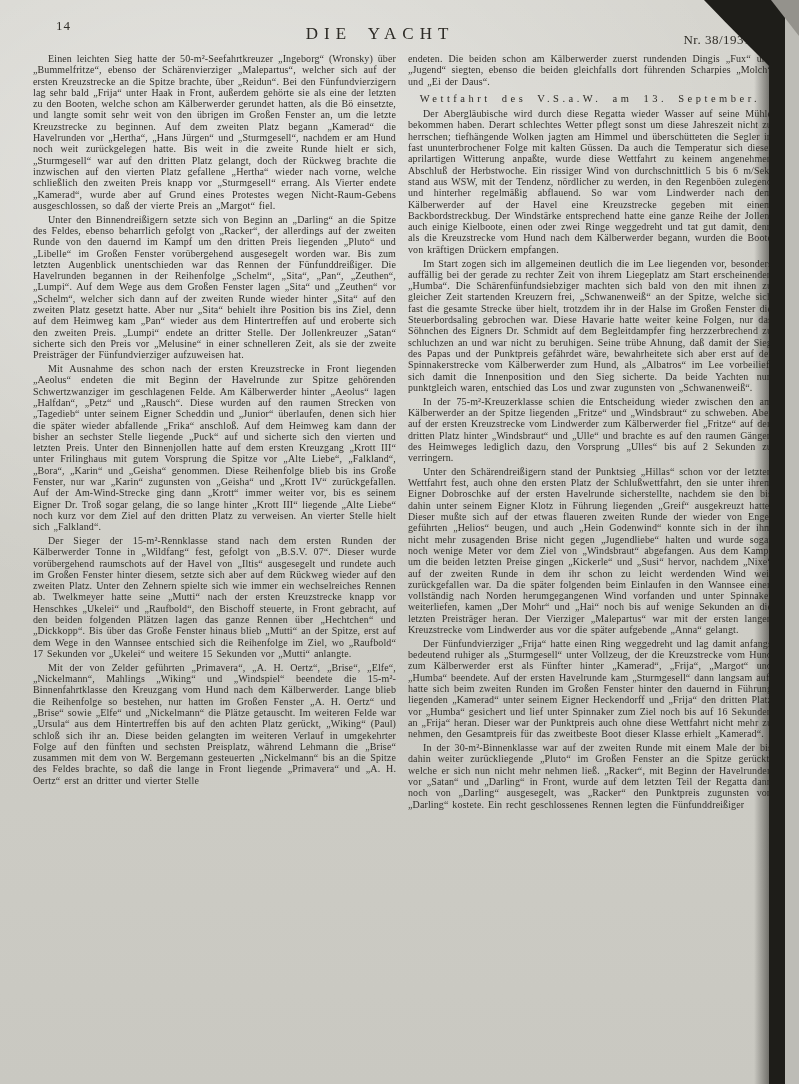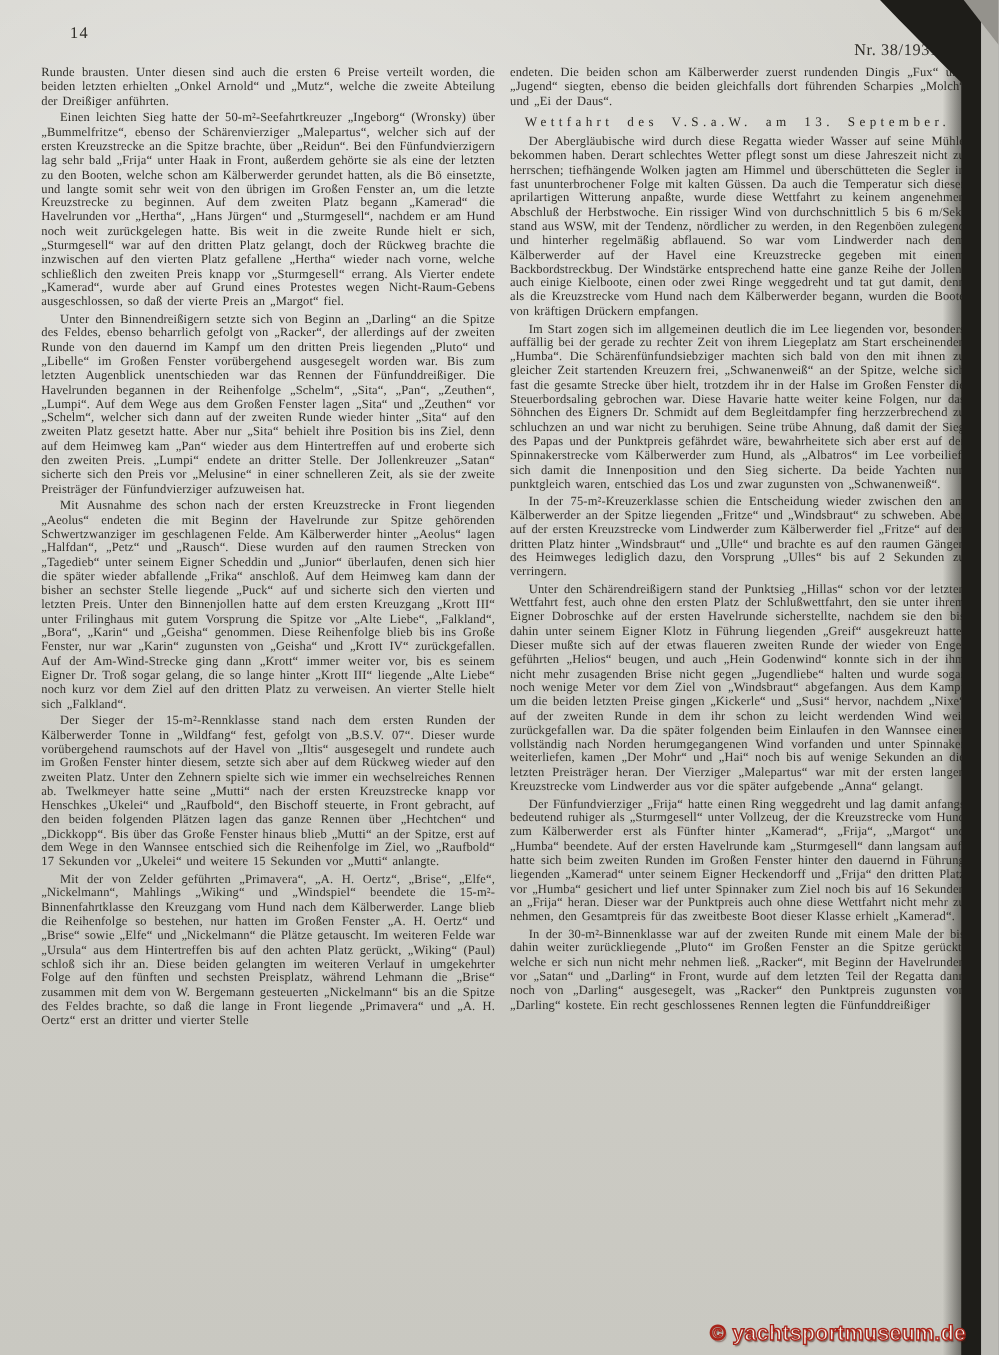--- a/index.html
+++ b/index.html
@@ -45,24 +45,24 @@
     -webkit-text-stroke:1.1px #a8241a;
     text-shadow:1px 1.5px 1px rgba(70,25,18,0.55);
   }
 </style>
 </head>
 <body>
 
 <div class="page">
 
   <div class="page-number">14</div>
+  <div class="masthead">DIE YACHT</div>
   <div class="issue">Nr. 38/1931</div>
 
   <div class="col col-left" lang="de">
-    <p class="para cont">Runde brausten.  Unter diesen sind auch die ersten 6 Preise verteilt worden, die beiden letzten erhielten „Onkel Arnold“ und „Mutz“, welche die zweite Abteilung der Dreißiger anführten.</p>
     <p class="para">Einen leichten Sieg hatte der 50-m²-Seefahrtkreuzer „Ingeborg“ (Wronsky) über „Bummelfritze“, ebenso der Schärenvierziger „Malepartus“, welcher sich auf der ersten Kreuzstrecke an die Spitze brachte, über „Reidun“.  Bei den Fünfundvierzigern lag sehr bald „Frija“ unter Haak in Front, außerdem gehörte sie als eine der letzten zu den Booten, welche schon am Kälberwerder gerundet hatten, als die Bö einsetzte, und langte somit sehr weit von den übrigen im Großen Fenster an, um die letzte Kreuzstrecke zu beginnen. Auf dem zweiten Platz begann „Kamerad“ die Havelrunden vor „Hertha“, „Hans Jürgen“ und „Sturmgesell“, nachdem er am Hund noch weit zurückgelegen hatte.  Bis weit in die zweite Runde hielt er sich, „Sturmgesell“ war auf den dritten Platz gelangt, doch der Rückweg brachte die inzwischen auf den vierten Platz gefallene „Hertha“ wieder nach vorne, welche schließlich den zweiten Preis knapp vor „Sturmgesell“ errang.  Als Vierter endete „Kamerad“, wurde aber auf Grund eines Protestes wegen Nicht-Raum-Gebens ausgeschlossen, so daß der vierte Preis an „Margot“ fiel.</p>
     <p class="para">Unter den Binnendreißigern setzte sich von Beginn an „Darling“ an die Spitze des Feldes, ebenso beharrlich gefolgt von „Racker“, der allerdings auf der zweiten Runde von den dauernd im Kampf um den dritten Preis liegenden „Pluto“ und „Libelle“ im Großen Fenster vorübergehend ausgesegelt worden war.  Bis zum letzten Augenblick unentschieden war das Rennen der Fünfunddreißiger.  Die Havelrunden begannen in der Reihenfolge „Schelm“, „Sita“, „Pan“, „Zeuthen“, „Lumpi“. Auf dem Wege aus dem Großen Fenster lagen „Sita“ und „Zeuthen“ vor „Schelm“, welcher sich dann auf der zweiten Runde wieder hinter „Sita“ auf den zweiten Platz gesetzt hatte. Aber nur „Sita“ behielt ihre Position bis ins Ziel, denn auf dem Heimweg kam „Pan“ wieder aus dem Hintertreffen auf und eroberte sich den zweiten Preis.  „Lumpi“ endete an dritter Stelle.  Der Jollenkreuzer „Satan“ sicherte sich den Preis vor „Melusine“ in einer schnelleren Zeit, als sie der zweite Preisträger der Fünfundvierziger aufzuweisen hat.</p>
     <p class="para">Mit Ausnahme des schon nach der ersten Kreuzstrecke in Front liegenden „Aeolus“ endeten die mit Beginn der Havelrunde zur Spitze gehörenden Schwertzwanziger im geschlagenen Felde.  Am Kälberwerder hinter „Aeolus“ lagen „Halfdan“, „Petz“ und „Rausch“.  Diese wurden auf den raumen Strecken von „Tagedieb“ unter seinem Eigner Scheddin und „Junior“ überlaufen, denen sich hier die später wieder abfallende „Frika“ anschloß.  Auf dem Heimweg kam dann der bisher an sechster Stelle liegende „Puck“ auf und sicherte sich den vierten und letzten Preis.  Unter den Binnenjollen hatte auf dem ersten Kreuzgang „Krott III“ unter Frilinghaus mit gutem Vorsprung die Spitze vor „Alte Liebe“, „Falkland“, „Bora“, „Karin“ und „Geisha“ genommen.  Diese Reihenfolge blieb bis ins Große Fenster, nur war „Karin“ zugunsten von „Geisha“ und „Krott IV“ zurückgefallen.  Auf der Am-Wind-Strecke ging dann „Krott“ immer weiter vor, bis es seinem Eigner Dr. Troß sogar gelang, die so lange hinter „Krott III“ liegende „Alte Liebe“ noch kurz vor dem Ziel auf den dritten Platz zu verweisen.  An vierter Stelle hielt sich „Falkland“.</p>
     <p class="para">Der Sieger der 15-m²-Rennklasse stand nach dem ersten Runden der Kälberwerder Tonne in „Wildfang“ fest, gefolgt von „B.S.V. 07“.  Dieser wurde vorübergehend raumschots auf der Havel von „Iltis“ ausgesegelt und rundete auch im Großen Fenster hinter diesem, setzte sich aber auf dem Rückweg wieder auf den zweiten Platz.  Unter den Zehnern spielte sich wie immer ein wechselreiches Rennen ab.  Twelkmeyer hatte seine „Mutti“ nach der ersten Kreuzstrecke knapp vor Henschkes „Ukelei“ und „Raufbold“, den Bischoff steuerte, in Front gebracht, auf den beiden folgenden Plätzen lagen das ganze Rennen über „Hechtchen“ und „Dickkopp“.  Bis über das Große Fenster hinaus blieb „Mutti“ an der Spitze, erst auf dem Wege in den Wannsee entschied sich die Reihenfolge im Ziel, wo „Raufbold“ 17 Sekunden vor „Ukelei“ und weitere 15 Sekunden vor „Mutti“ anlangte.</p>
     <p class="para">Mit der von Zelder geführten „Primavera“, „A. H. Oertz“, „Brise“, „Elfe“, „Nickelmann“, Mahlings „Wiking“ und „Windspiel“ beendete die 15-m²-Binnenfahrtklasse den Kreuzgang vom Hund nach dem Kälberwerder.  Lange blieb die Reihenfolge so bestehen, nur hatten im Großen Fenster „A. H. Oertz“ und „Brise“ sowie „Elfe“ und „Nickelmann“ die Plätze getauscht.  Im weiteren Felde war „Ursula“ aus dem Hintertreffen bis auf den achten Platz gerückt, „Wiking“ (Paul) schloß sich ihr an.  Diese beiden gelangten im weiteren Verlauf in umgekehrter Folge auf den fünften und sechsten Preisplatz, während Lehmann die „Brise“ zusammen mit dem von W. Bergemann gesteuerten „Nickelmann“ bis an die Spitze des Feldes brachte, so daß die lange in Front liegende „Primavera“ und „A. H. Oertz“ erst an dritter und vierter Stelle</p>
   </div>
 
   <div class="col col-right" lang="de">
     <p class="para cont">endeten.  Die beiden schon am Kälberwerder zuerst rundenden Dingis „Fux“ und „Jugend“ siegten, ebenso die beiden gleichfalls dort führenden Scharpies „Molch“ und „Ei der Daus“.</p>
     <h2 class="section-heading">Wettfahrt des V.S.a.W. am 13. September.</h2>
@@ -80,15 +80,14 @@
         <stop offset="0" stop-color="#1e1d19" stop-opacity="0"></stop>
         <stop offset="1" stop-color="#1e1d19" stop-opacity="0.55"></stop>
       </linearGradient>
     </defs>
     <rect x="754" y="0" width="16" height="1084" fill="url(#edgeSoft)"></rect>
     <path d="M704,0 L785,0 L785,1084 L769,1084 L769,66 C748,45 722,19 704,0 Z" fill="#1e1d19"></path>
     <rect x="785" y="0" width="14" height="1084" fill="#bdbcb6"></rect>
     <polygon points="771,0 799,0 799,36" fill="#94928c"></polygon>
   </svg>
 
-  <div class="watermark">© yachtsportmuseum.de</div>
 
 </div>
 
 </body></html>

